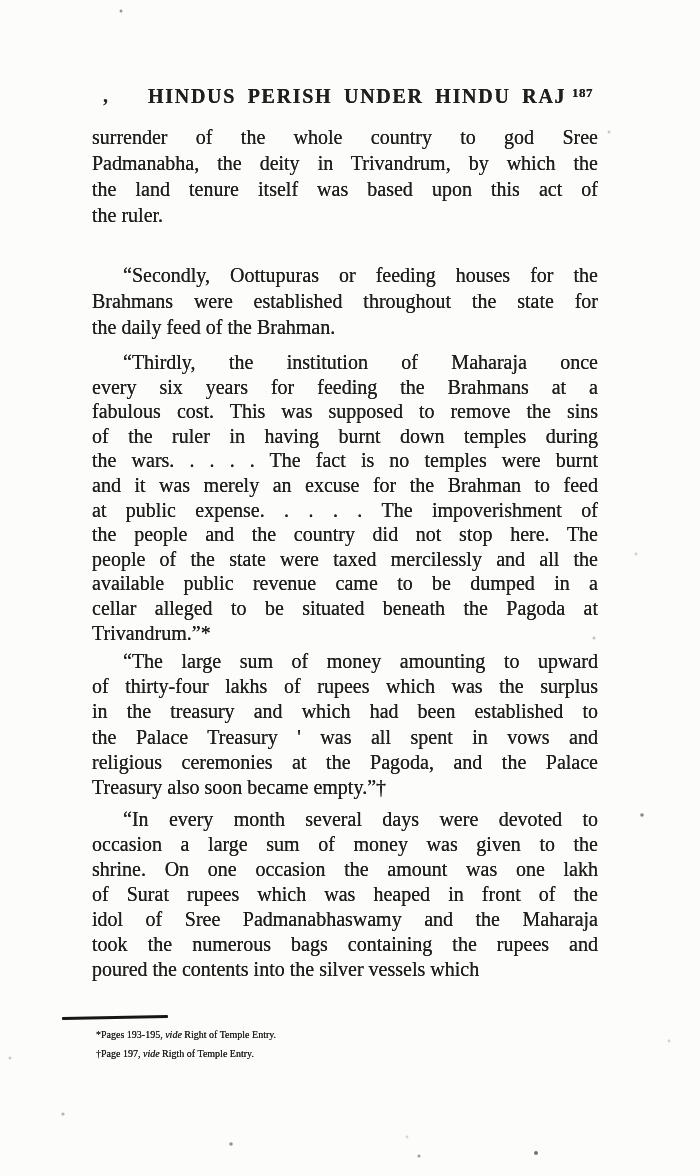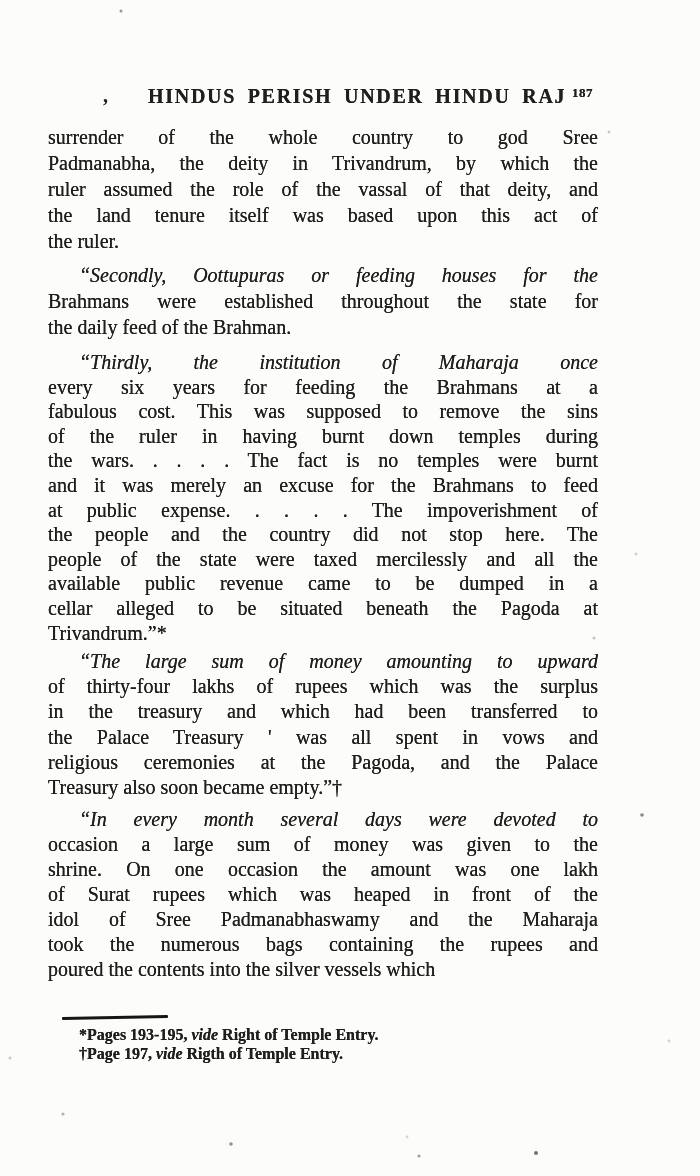--- a/index.html
+++ b/index.html
@@ -31,32 +31,32 @@
     font-size: 13px; font-weight: bold;
     letter-spacing: 0.5px;
     text-shadow: 0 0 0.5px currentColor;
   }
   
   .para {
     position: absolute; left: 48px; width: 550px;
     font-size: 20px;
     text-shadow: 0 0 0.55px currentColor; 
   }
-  .line { text-align: justify; text-align-last: justify; white-space: normal; }
+  .line { text-align: justify; text-align-last: justify; white-space: normal; margin-left: 44px; }
   .line.last { text-align-last: left; }
-  .line.indent { text-indent: 31px; font-style: italic; }
+  .line.indent { text-indent: 31px; }
   
   .footnote-rule {
     position: absolute; left: 62px; top: 1016px;
     width: 106px; height: 3px; background: #181613;
     transform: rotate(-1.2deg); border-radius: 1px;
   }
   .footnotes {
-    position: absolute; left: 79px; top: 1026px; width: 480px;
-    font-size: 16px; font-weight: bold; line-height: 18.5px;
+    position: absolute; left: 96px; top: 1026px; width: 480px;
+    font-size: 10px; font-weight: normal; line-height: 18.5px;
     text-shadow: 0 0 0.4px currentColor;
   }
   .footnote { white-space: nowrap; }
   .footnote .it { font-style: italic; }
   
   .specks {
     position: absolute; top: 0; left: 0; width: 2px; height: 2px;
     border-radius: 50%; background: transparent; pointer-events: none;
     box-shadow:
       120px 10px 0 0.5px rgba(70,70,70,0.55),
@@ -82,50 +82,49 @@
 
   <div class="header">
     <span class="stray-mark">,</span>
     <span class="header-title">HINDUS PERISH UNDER HINDU RAJ</span>
     <span class="page-number">187</span>
   </div>
 
   <div class="para" style="top:124px; line-height:26px;">
       <div class="line">surrender of the whole country to god Sree</div>
       <div class="line">Padmanabha, the deity in Trivandrum, by which the</div>
-      <div class="line">ruler assumed the role of the vassal of that deity, and</div>
       <div class="line">the land tenure itself was based upon this act of</div>
       <div class="line last">the ruler.</div>
     </div>
 
   <div class="para" style="top:262px; line-height:26px;">
       <div class="line indent">“Secondly, Oottupuras or feeding houses for the</div>
       <div class="line">Brahmans were established throughout the state for</div>
       <div class="line last">the daily feed of the Brahman.</div>
     </div>
 
   <div class="para" style="top:350px; line-height:24.6px;">
       <div class="line indent">“Thirdly, the institution of Maharaja once</div>
       <div class="line">every six years for feeding the Brahmans at a</div>
       <div class="line">fabulous cost. This was supposed to remove the sins</div>
       <div class="line">of the ruler in having burnt down temples during</div>
       <div class="line">the wars. . . . . The fact is no temples were burnt</div>
-      <div class="line">and it was merely an excuse for the Brahmans to feed</div>
+      <div class="line">and it was merely an excuse for the Brahman to feed</div>
       <div class="line">at public expense. . . . . The impoverishment of</div>
       <div class="line">the people and the country did not stop here. The</div>
       <div class="line">people of the state were taxed mercilessly and all the</div>
       <div class="line">available public revenue came to be dumped in a</div>
       <div class="line">cellar alleged to be situated beneath the Pagoda at</div>
       <div class="line last">Trivandrum.”*</div>
     </div>
 
   <div class="para" style="top:649px; line-height:25.2px;">
       <div class="line indent">“The large sum of money amounting to upward</div>
       <div class="line">of thirty-four lakhs of rupees which was the surplus</div>
-      <div class="line">in the treasury and which had been transferred to</div>
+      <div class="line">in the treasury and which had been established to</div>
       <div class="line">the Palace Treasury ' was all spent in vows and</div>
       <div class="line">religious ceremonies at the Pagoda, and the Palace</div>
       <div class="line last">Treasury also soon became empty.”†</div>
     </div>
 
   <div class="para" style="top:807px; line-height:25px;">
       <div class="line indent">“In every month several days were devoted to</div>
       <div class="line">occasion a large sum of money was given to the</div>
       <div class="line">shrine. On one occasion the amount was one lakh</div>
       <div class="line">of Surat rupees which was heaped in front of the</div>

